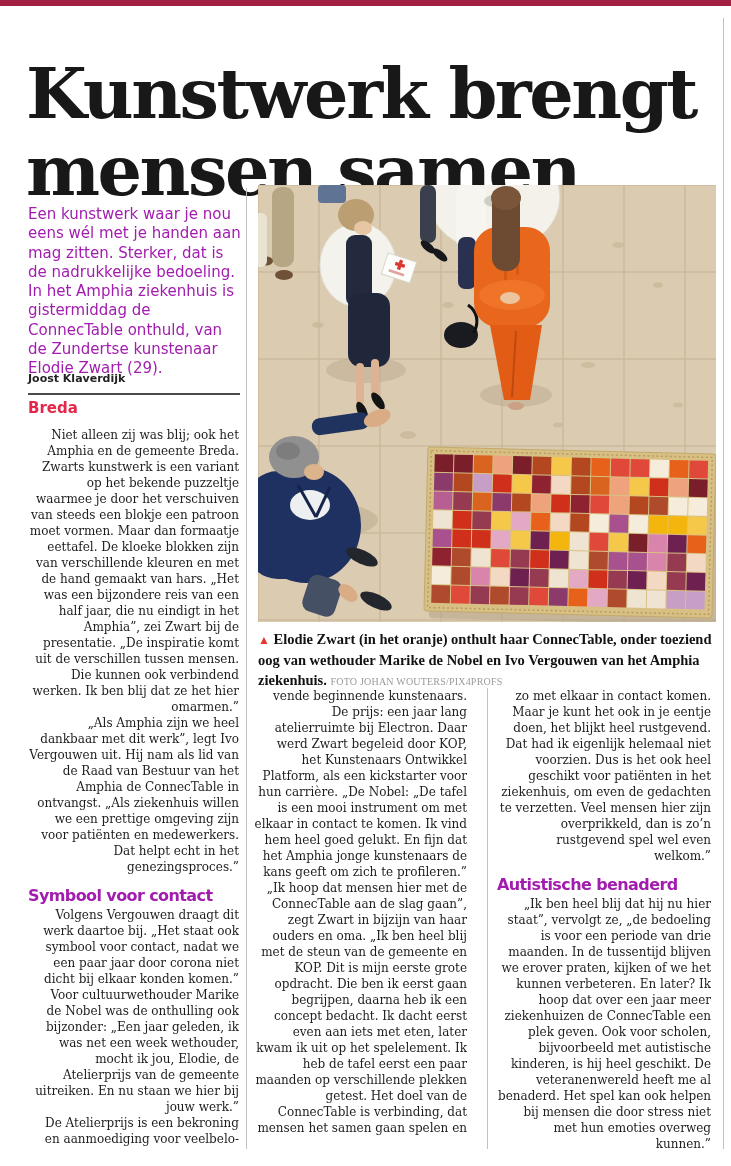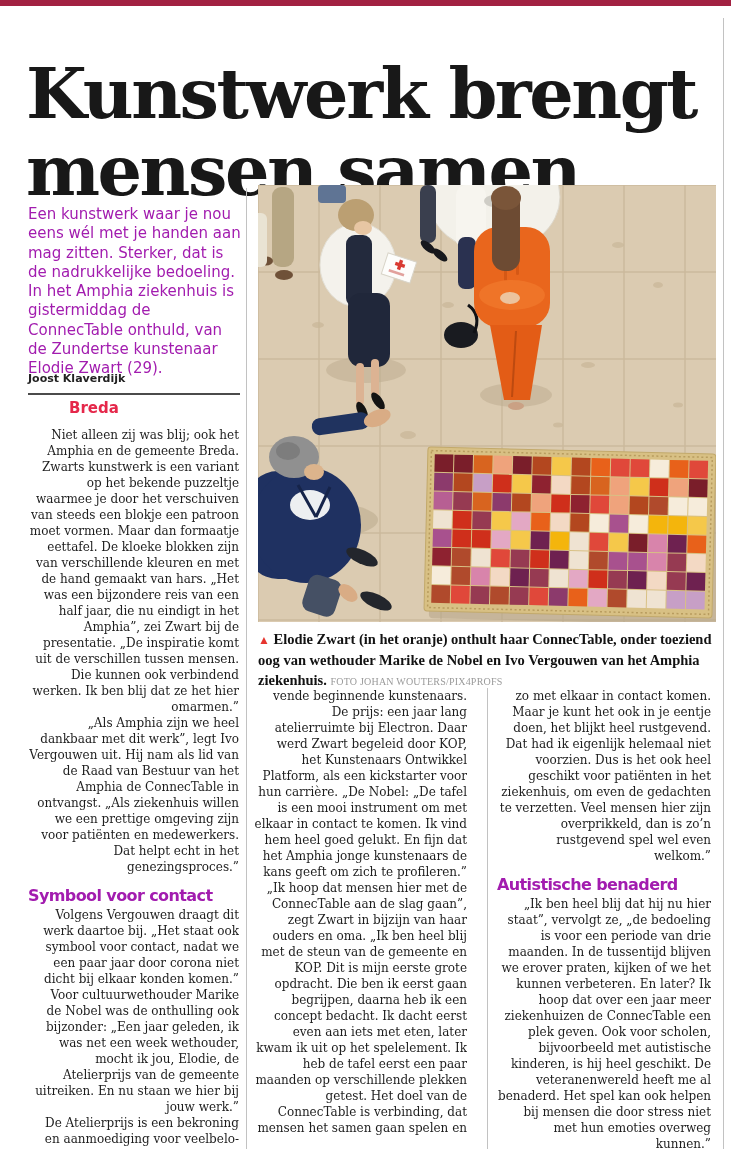--- a/index.html
+++ b/index.html
@@ -8,21 +8,21 @@
   .topbar{position:absolute;left:0;top:0;width:731px;height:6px;background:#a22142;}
   .headline{position:absolute;left:26px;top:8px;width:695px;
         font-family:"DejaVu Serif",serif;font-weight:bold;font-size:70px;line-height:77px;
         letter-spacing:-2.5px;color:#181818;}
   .intro{position:absolute;left:28px;top:190px;width:214px;
         font-family:"DejaVu Sans",sans-serif;font-size:15px;line-height:19.3px;color:#a21caf;}
   .byline-name{position:absolute;left:28px;top:372px;width:212px;
         font-family:"DejaVu Sans",sans-serif;font-weight:bold;font-size:11px;color:#222;}
   .byline-rule{position:absolute;left:28px;top:393px;width:212px;height:2px;background:#4b4b4b;}
   .byline-city{position:absolute;left:28px;top:399px;width:212px;
-        font-family:"DejaVu Sans",sans-serif;font-weight:bold;font-size:15px;color:#e5274a;margin-left:41px;}
+        font-family:"DejaVu Sans",sans-serif;font-weight:bold;font-size:15px;color:#e5274a;}
   .photo{position:absolute;left:258px;top:185px;width:458px;height:437px;overflow:hidden;}
   .caption{position:absolute;left:258px;top:629px;width:460px;
         font-family:Liberation Serif, serif;font-size:14.5px;line-height:20px;color:#121212;}
   .caption .marker{color:#e6352f;font-size:12px;}
   .caption .captext{font-weight:bold;}
   .caption .credit{font-size:10px;color:#9a9a9a;font-weight:normal;letter-spacing:.2px;}
   .col{position:absolute;overflow:hidden;
         font-family:"DejaVu Serif",serif;font-size:12px;line-height:16px;color:#1d1d1d;}
   .col-1{left:28px;top:427px;width:211px;height:722px;}
   .col-2{left:254px;top:688px;width:213px;height:461px;}

